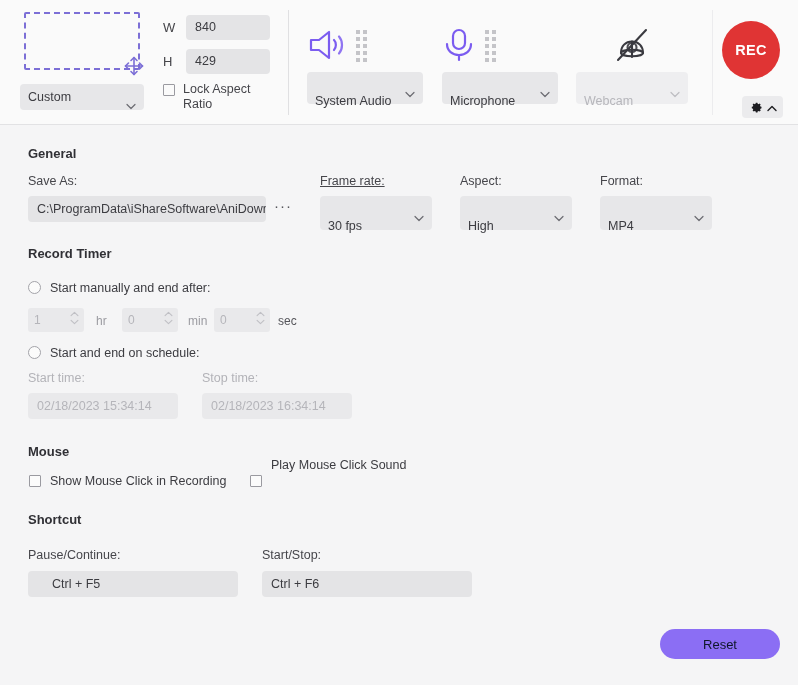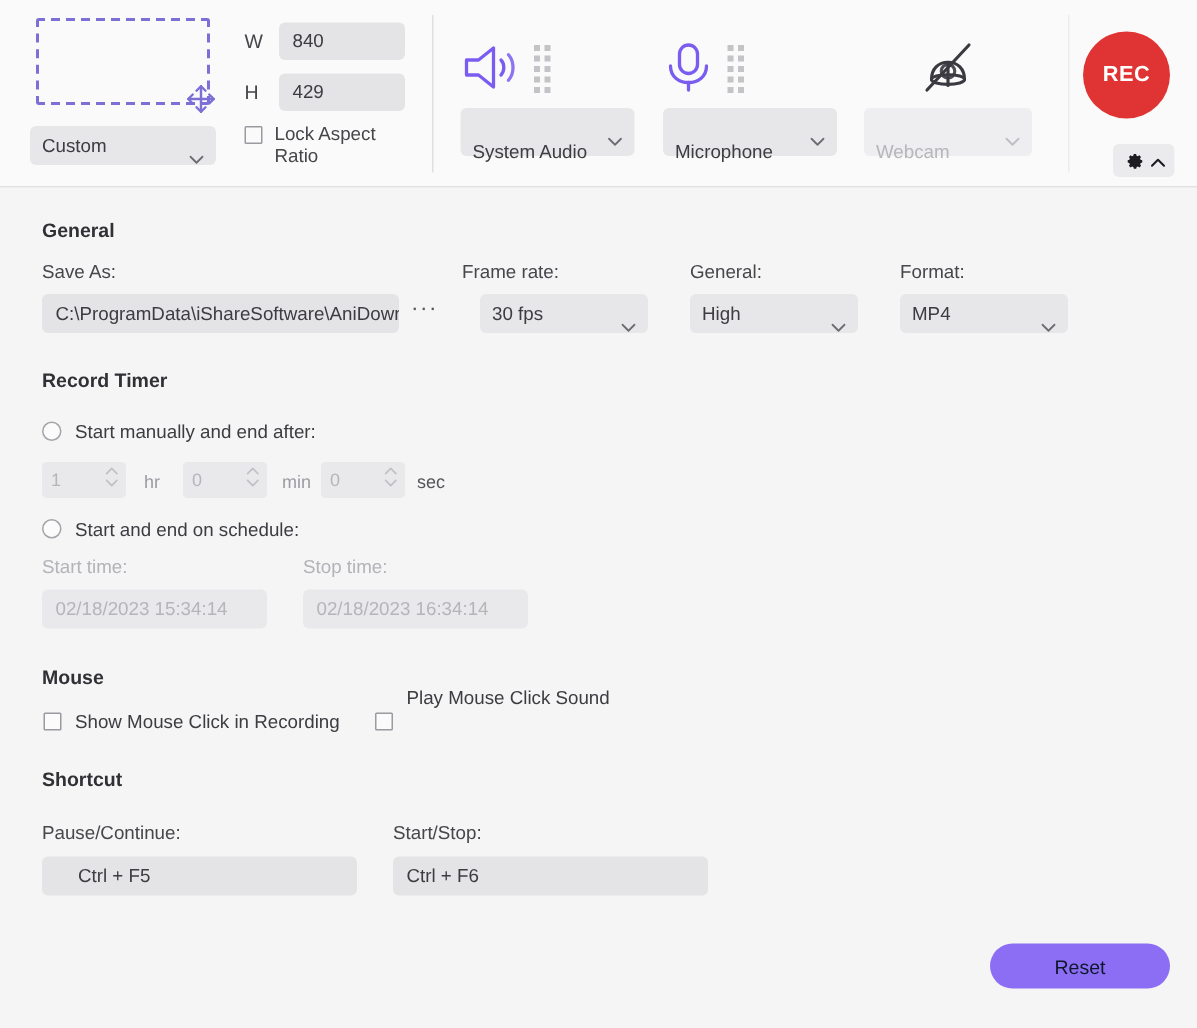--- a/index.html
+++ b/index.html
@@ -227,21 +227,21 @@
     cursor: pointer;
   }
 
   .combo {
     position: absolute;
     height: 26px;
     background: #e7e7e9;
     border-radius: 4px;
     font-size: 12.5px;
     color: #3c3c41;
-    padding: 0 8px;
+    padding: 17px 8px;
     line-height: 26px;
     cursor: pointer;
   }
   .combo .chev { position: absolute; right: 8px; top: 9px; }
 
   .radio {
     position: absolute;
     width: 13px; height: 13px;
     border: 1px solid #a3a3a9;
     border-radius: 50%;
@@ -452,31 +452,31 @@
 <div class="edge-strip"></div>
 
 <div id="content">
 
   <div class="section-title" style="left:28px; top:20px;">General</div>
 
   <div class="fld-label" style="left:28px; top:48px;">Save As:</div>
   <div class="textbox" style="left:28px; top:70px; width:238px;">C:\ProgramData\iShareSoftware\AniDown</div>
   <div class="dots-btn" style="left:274px; top:71px;">···</div>
 
-  <div class="fld-label" style="left:308px; top:48px;">Frame rate:</div>
+  <div class="fld-label" style="left:320px; top:48px;text-decoration:underline;">Frame rate:</div>
   <div class="combo" style="left:320px; top:70px; width:112px;">
     <span>30 fps</span>
     <span class="chev">
       <svg width="10" height="7" viewBox="0 0 10 7" fill="none" stroke="#6c6c72" stroke-width="1.2" stroke-linecap="round" stroke-linejoin="round">
           <polyline points="1,1.5 5,5.5 9,1.5"></polyline>
         </svg>
     </span>
   </div>
 
-  <div class="fld-label" style="left:460px; top:48px;">General:</div>
+  <div class="fld-label" style="left:460px; top:48px;">Aspect:</div>
   <div class="combo" style="left:460px; top:70px; width:112px;">
     <span>High</span>
     <span class="chev">
       <svg width="10" height="7" viewBox="0 0 10 7" fill="none" stroke="#6c6c72" stroke-width="1.2" stroke-linecap="round" stroke-linejoin="round">
           <polyline points="1,1.5 5,5.5 9,1.5"></polyline>
         </svg>
     </span>
   </div>
 
   <div class="fld-label" style="left:600px; top:48px;">Format:</div>

